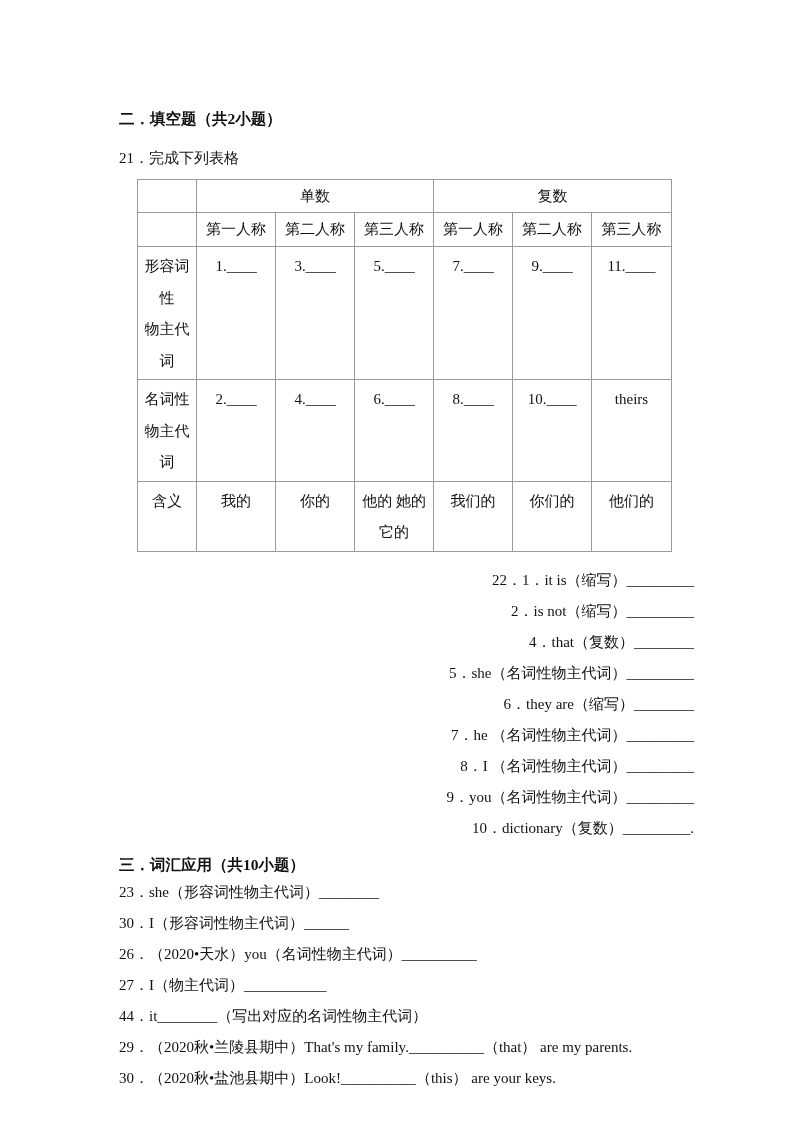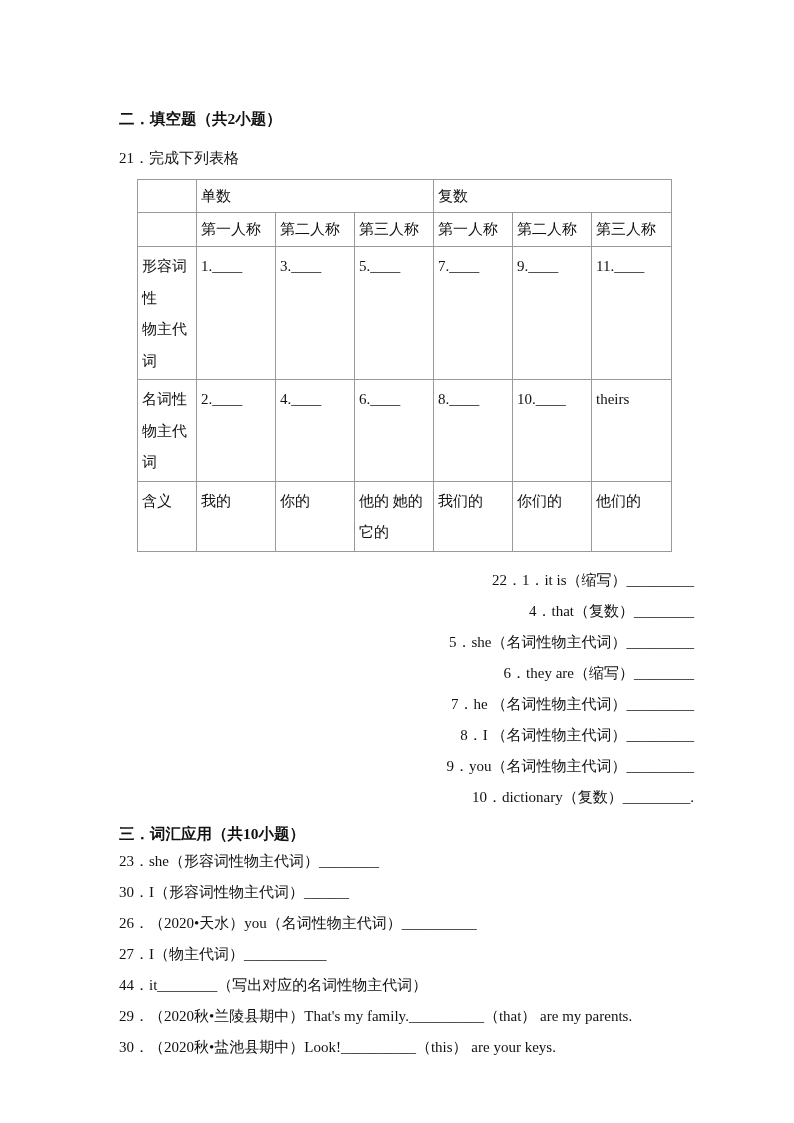--- a/index.html
+++ b/index.html
@@ -31,21 +31,21 @@
     line-height: 23px;
   }
   table.pronoun {
     border-collapse: collapse;
     table-layout: fixed;
     width: 535px;
     margin: 9px 0 0 18px;
   }
   table.pronoun td {
     border: 1px solid #9a9a9a;
-    text-align: left;
+    text-align: center;
     padding: 2px 4px;
     font-size: 15px;
     box-sizing: border-box;
   }
   tr.r-group td { height: 33px; vertical-align: middle; }
   tr.r-person td { height: 34px; vertical-align: middle; }
   tr.r-content td {
     vertical-align: top;
     line-height: 2.1;
     padding-top: 4px;
@@ -123,20 +123,21 @@
         <td>我们的</td>
         <td>你们的</td>
         <td>他们的</td>
       </tr>
     </tbody>
   </table>
 
   <div class="q22-block">
     <div class="line"><span>22．</span><span>1．it is（缩写）_________</span></div>
     <div class="q22-rest">
+      <div class="line">2．is not（缩写）_________</div>
       <div class="line">4．that（复数）________</div>
       <div class="line">5．she（名词性物主代词）_________</div>
       <div class="line">6．they are（缩写）________</div>
       <div class="line">7．he （名词性物主代词）_________</div>
       <div class="line">8．I （名词性物主代词）_________</div>
       <div class="line">9．you（名词性物主代词）_________</div>
       <div class="line">10．dictionary（复数）_________.</div>
     </div>
   </div>
 

